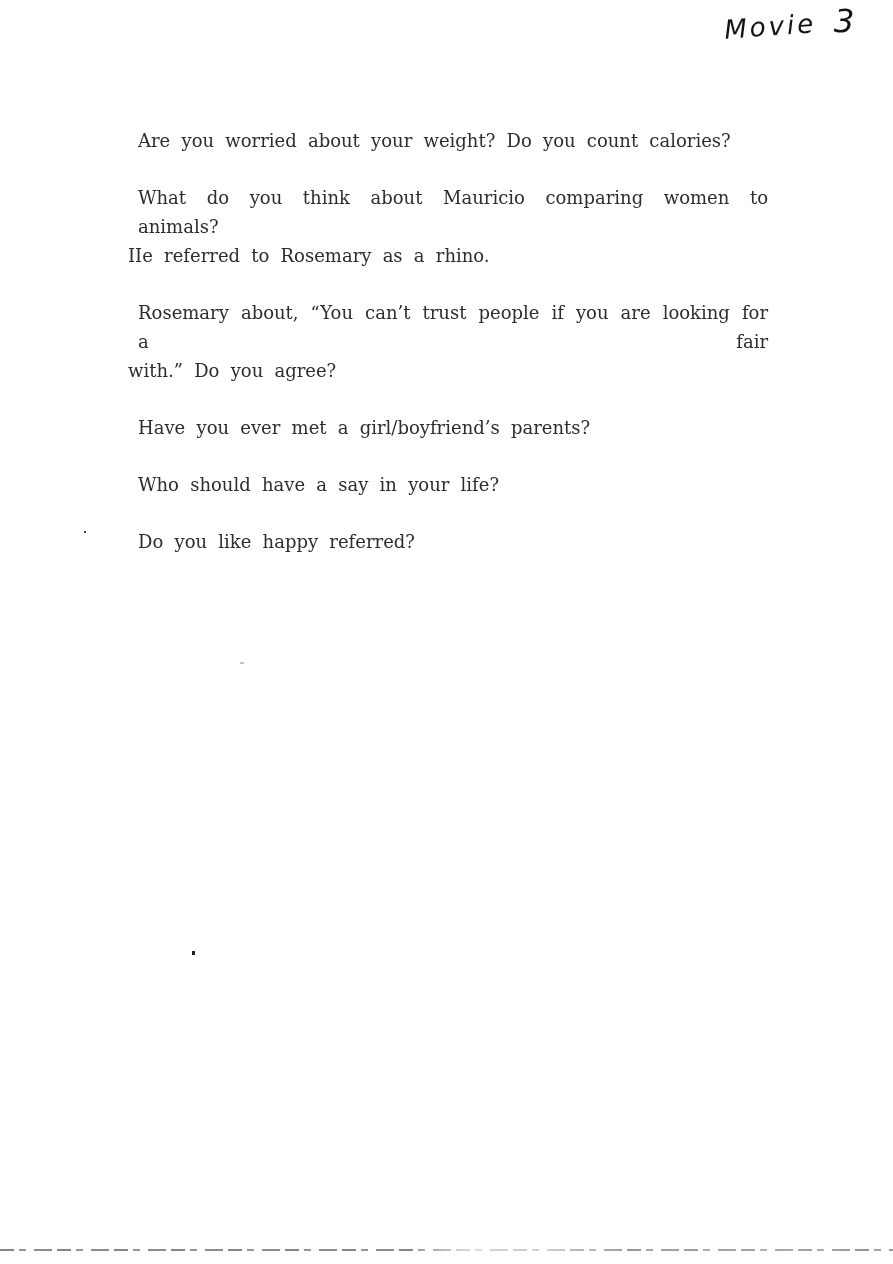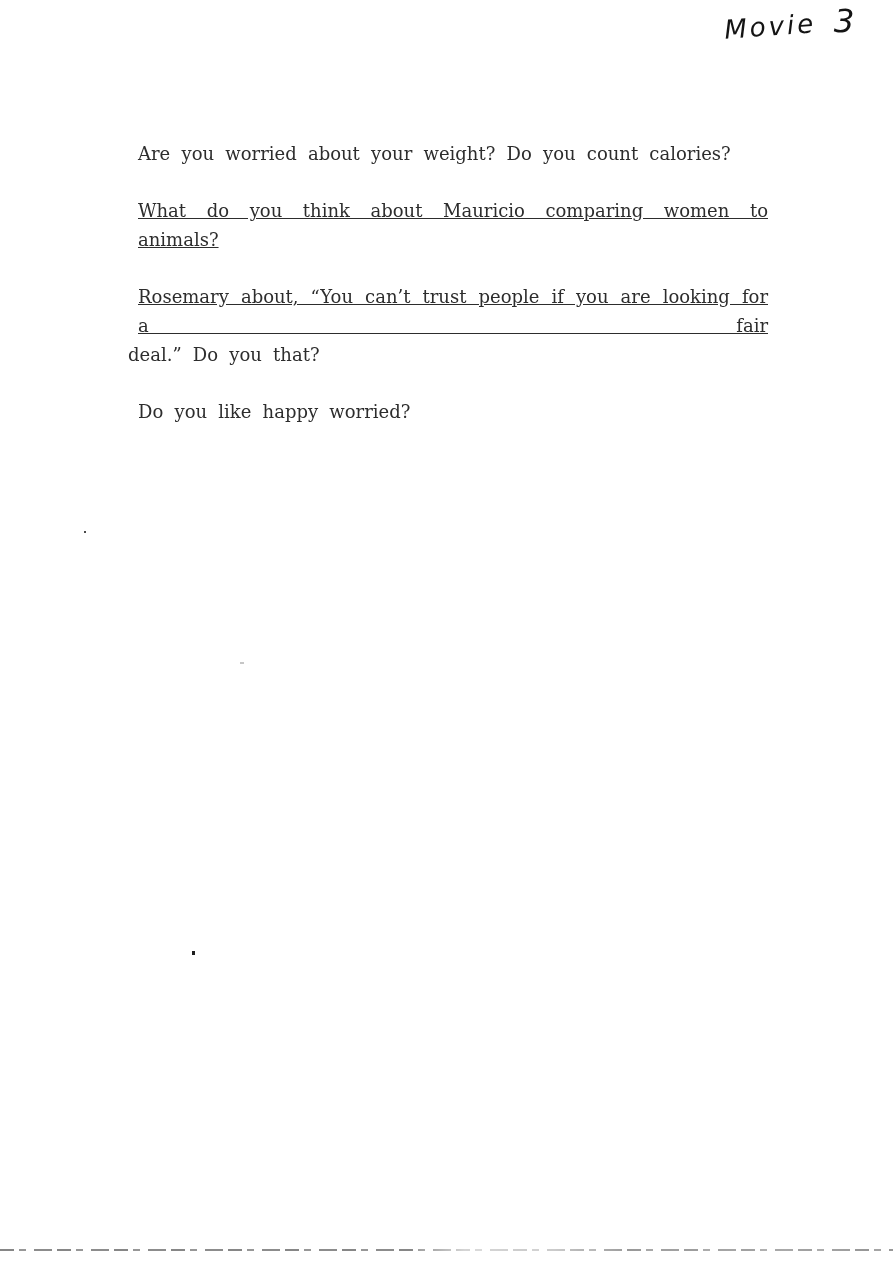--- a/index.html
+++ b/index.html
@@ -36,21 +36,21 @@
     display: inline-block;
     font-size: 32px;
     margin-left: 10px;
     transform: rotate(5deg) translateY(2px);
   }
 
   
   .textblock {
     position: absolute;
     left: 128px;
-    top: 139px;
+    top: 126px;
     width: 640px;
     color: #2d2d2d;
     font-size: 18px;
     line-height: 29px;
     word-spacing: 5.5px;
   }
   .para {
     margin: 0 0 28px 0;
     padding: 0;
   }
@@ -59,21 +59,20 @@
     text-align: left;
     white-space: nowrap;
   }
   .qline.first {
     padding-left: 10px;
   }
   .qline.fill {
     white-space: normal;
     text-align: justify;
     text-align-last: justify;
-    text-decoration: underline;
   }
 
   
   .speck {
     position: absolute;
   }
   .speck-1 { left: 84px;  top: 531px; width: 2px; height: 2px; background: #4a4a4a; }
   .speck-2 { left: 240px; top: 662px; width: 4px; height: 2px; background: #c6c6c6; }
   .speck-3 { left: 192px; top: 951px; width: 3px; height: 4px; background: #1e1e1e; }
 
@@ -111,31 +110,38 @@
 
   <div class="textblock">
 
     <p class="para">
       <span class="qline first">Are you worried about your weight? Do you count calories?</span>
     </p>
 
 
     <p class="para">
       <span class="qline first fill">What do you think about Mauricio comparing women to animals?</span>
+      <span class="qline">IIe referred to Rosemary as a rhino.</span>
     </p>
 
     <p class="para">
       <span class="qline first fill">Rosemary about, “You can’t trust people if you are looking for a fair</span>
-      <span class="qline">deal.” Do you that?</span>
+      <span class="qline">with.” Do you agree?</span>
     </p>
 
-
+    <p class="para">
+      <span class="qline first">Have you ever met a girl/boyfriend’s parents?</span>
+    </p>
 
     <p class="para">
-      <span class="qline first">Do you like happy worried?</span>
+      <span class="qline first">Who should have a say in your life?</span>
+    </p>
+
+    <p class="para">
+      <span class="qline first">Do you like happy referred?</span>
     </p>
 
   </div>
 
   <div class="speck speck-1"></div>
   <div class="speck speck-2"></div>
   <div class="speck speck-3"></div>
 
   <div class="scan-line"></div>
 

